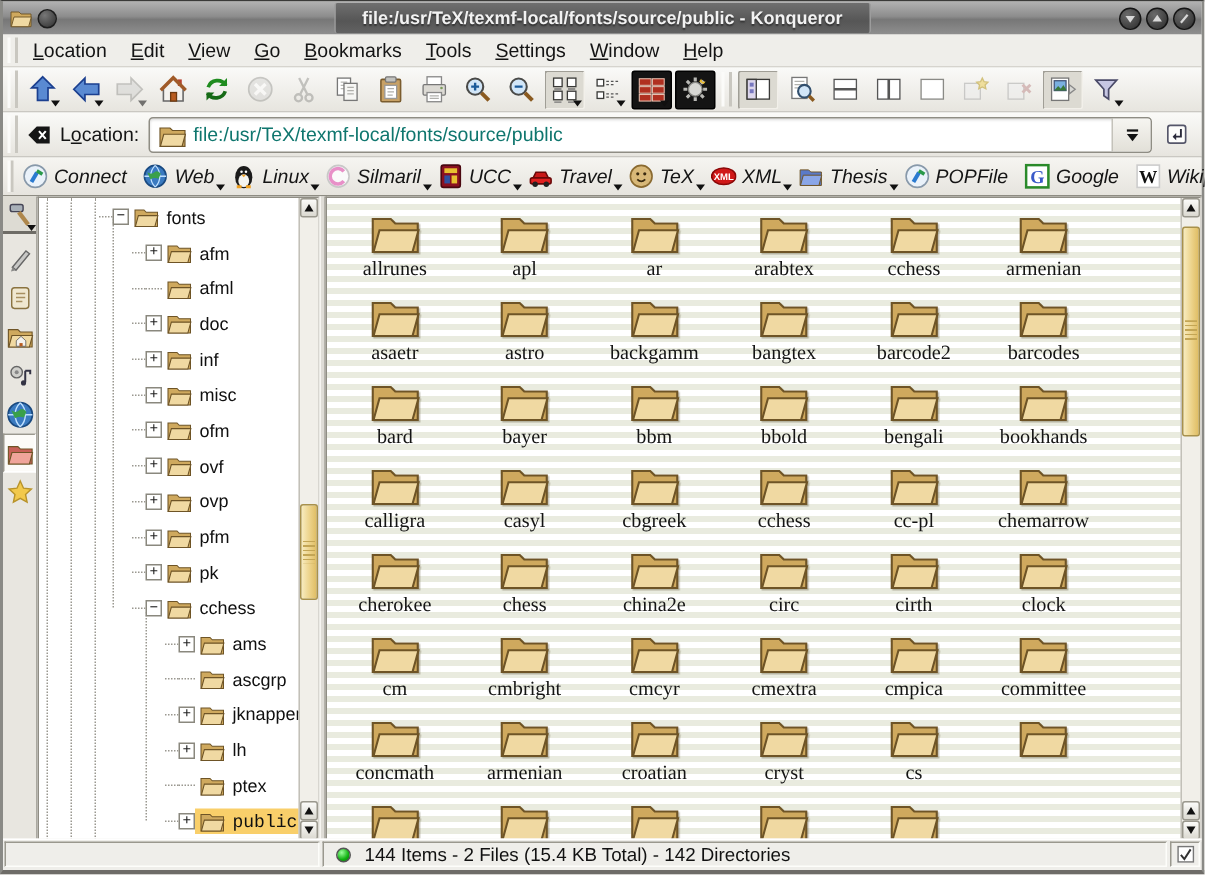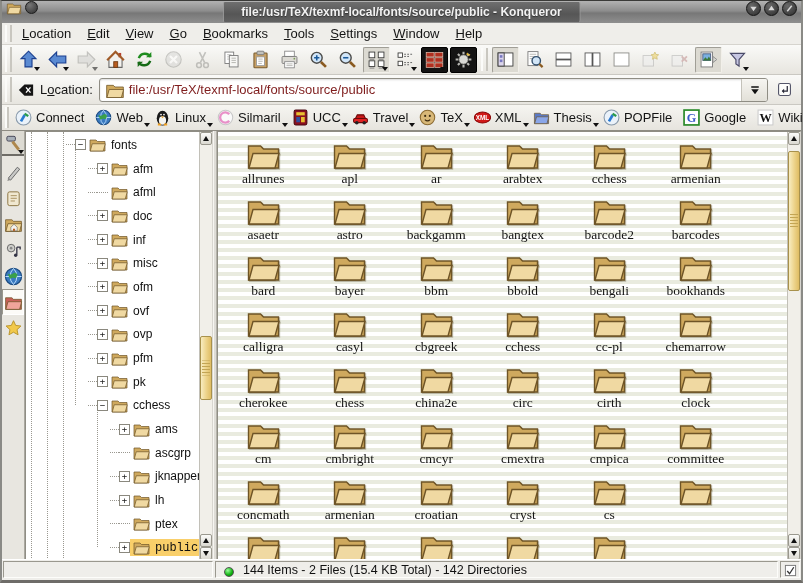--- a/index.html
+++ b/index.html
@@ -6,21 +6,21 @@
   html,body { width:803px; height:583px; overflow:hidden; }
   body { font-family:"Liberation Sans", sans-serif; }
 
   .window { position:relative; width:803px; height:583px; background:#efeeea;
             border:1px solid #3a3a38; border-bottom:3px solid #6e6c68;
             border-left:2px solid #8a8a86; border-right:2px solid #8a8a86; }
 
   
   .titlebar { position:absolute; left:0; top:0; right:0; height:22px;
     background:linear-gradient(180deg,#b2b2b2 0%,#8d8d8d 45%,#777 55%,#8f8f8f 100%);
-    display:flex; align-items:flex-start; padding:0 4px; }
+    display:flex; align-items:center; padding:0 4px; }
   .tb-appicon { width:16px; height:14px; display:inline-flex; }
   .tb-menu-btn { width:13px; height:13px; border-radius:50%; margin-left:3px;
     background:radial-gradient(circle at 35% 30%, #777, #2e2e2e); border:1px solid #1d1d1d; }
   .tb-title { position:absolute; left:50%; transform:translateX(-50%); top:1px; height:20px;
     padding:0 18px; display:flex; align-items:center; white-space:nowrap;
     background:linear-gradient(180deg,#6f6f6f,#565656 60%,#626262);
     border-left:1px solid #9c9c9c; border-right:1px solid #9c9c9c; border-radius:2px;
     font-size:12px; font-weight:bold; color:#f2f2f2; text-shadow:0 1px 1px #333; }
   .tb-btns { margin-left:auto; display:flex; gap:3px; }
   .tb-round { width:15px; height:15px; border-radius:50%; border:1px solid #151515;
@@ -54,33 +54,33 @@
   .locbar { position:absolute; left:0; top:74px; right:0; height:30px;
     background:linear-gradient(180deg,#fafaf8,#e7e5df); border-bottom:1px solid #cac8c2;
     display:flex; align-items:center; }
   .clear-btn { width:24px; height:24px; display:flex; align-items:center; justify-content:center; }
   .clear-btn svg { width:18px; height:16px; }
   .loc-label { font-size:13px; color:#141414; margin:0 6px 0 2px; white-space:nowrap; }
   .combo { flex:1; height:24px; background:#fff; border:1px solid #8f8d84; border-radius:3px;
     display:flex; align-items:center; overflow:hidden; margin-right:4px;
     box-shadow:inset 0 1px 2px rgba(0,0,0,.15); }
   .combo .ficon { width:20px; height:16px; margin:0 4px 0 5px; flex:none; }
-  .combo .val { font-size:13px; color:#7f1d1d; white-space:nowrap; flex:1; }
+  .combo .val { font-size:13px; color:#0f766e; white-space:nowrap; flex:1; }
   .combo .drop { width:26px; align-self:stretch; border-left:1px solid #c4c2ba; flex:none;
     background:linear-gradient(180deg,#f6f5f1,#e2e0d8); display:flex; align-items:center; justify-content:center; }
   .combo .drop svg { width:12px; height:12px; }
   .go-btn { width:24px; height:24px; margin-right:5px; display:flex; align-items:center; justify-content:center; }
   .go-btn svg { width:19px; height:19px; }
 
   .bookbar { position:absolute; left:0; top:104px; right:0; height:26px;
     background:linear-gradient(180deg,#f6f5f1,#e6e4de); border-bottom:1px solid #8e8c83;
     display:flex; align-items:center; }
   .bm { position:relative; display:flex; align-items:center; height:22px; padding:0 7px 0 4px; }
   .bm svg { width:17px; height:17px; margin-right:4px; flex:none; }
-  .bm .bl { font-size:13px; color:#141414; white-space:nowrap; }
+  .bm .bl { font-size:13px; color:#141414; white-space:nowrap;font-style:italic; }
   .bm .caret { right:0; bottom:2px; }
 
   
   .content { position:absolute; left:0; top:130px; right:0; height:430px; background:#e8e6e0; }
 
   .side-strip { position:absolute; left:0; top:0; bottom:0; width:23px;
     background:#e8e6e0; border-right:1px solid #aaa8a0; }
   .sbtn { position:relative; width:22px; height:26px; display:flex; align-items:center; justify-content:center; }
   .sbtn svg { width:19px; height:19px; }
   .sbtn.pressed { background:#fcfbf8; border:1px solid; border-color:#9a988e #fff #fff #9a988e; }
@@ -121,21 +121,21 @@
   .arr-up { width:0; height:0; border-left:3.5px solid transparent; border-right:3.5px solid transparent; border-bottom:5px solid #111; }
   .arr-dn { width:0; height:0; border-left:3.5px solid transparent; border-right:3.5px solid transparent; border-top:5px solid #111; }
   .thumb { position:absolute; left:0; width:12px; border:1px solid #a8914c; border-radius:2px;
     background:linear-gradient(90deg,#f8ecc0,#ecd289 55%,#dfbd64); }
   .thumb::after { content:""; position:absolute; left:1px; right:1px; top:50%; height:15px; transform:translateY(-50%);
     background:repeating-linear-gradient(180deg,#c3a554 0 1px,transparent 1px 3px); }
 
   
   .statusbar { position:absolute; left:0; bottom:0; right:0; height:21px; background:#efeeea;
     border-top:1px solid #fff; display:flex; align-items:stretch; padding:1px 1px 2px 1px; gap:2px; }
-  .seg { border:1px solid; border-color:#9a988e #fdfdfa #fdfdfa #9a988e; display:flex; align-items:flex-end; }
+  .seg { border:1px solid; border-color:#9a988e #fdfdfa #fdfdfa #9a988e; display:flex; align-items:center; }
   .seg.l { width:210px; }
   .seg.m { flex:1; padding-left:8px; gap:9px; }
   .seg.r { width:20px; justify-content:center; }
   .led { width:10px; height:10px; border-radius:50%; background:radial-gradient(circle at 35% 30%,#8aff8a,#0fb00f 60%,#0a7a0a); border:1px solid #555; }
   .status-text { font-size:12.5px; color:#111; white-space:nowrap; }
   .seg.r svg { width:13px; height:13px; }
 </style>
 </head>
 <body>
 

